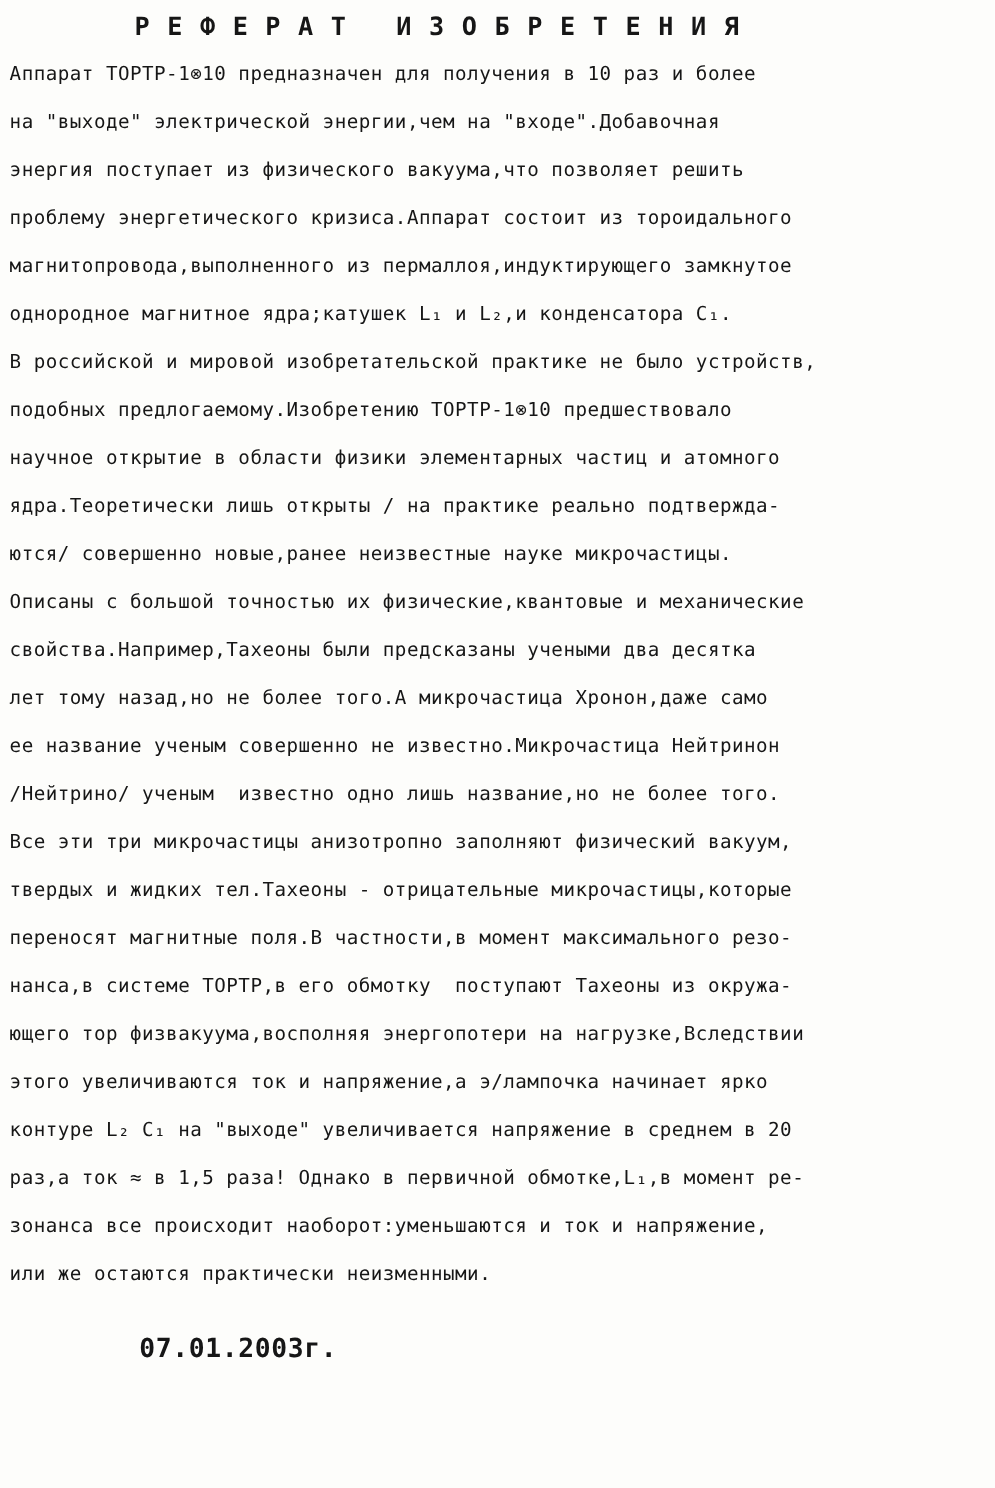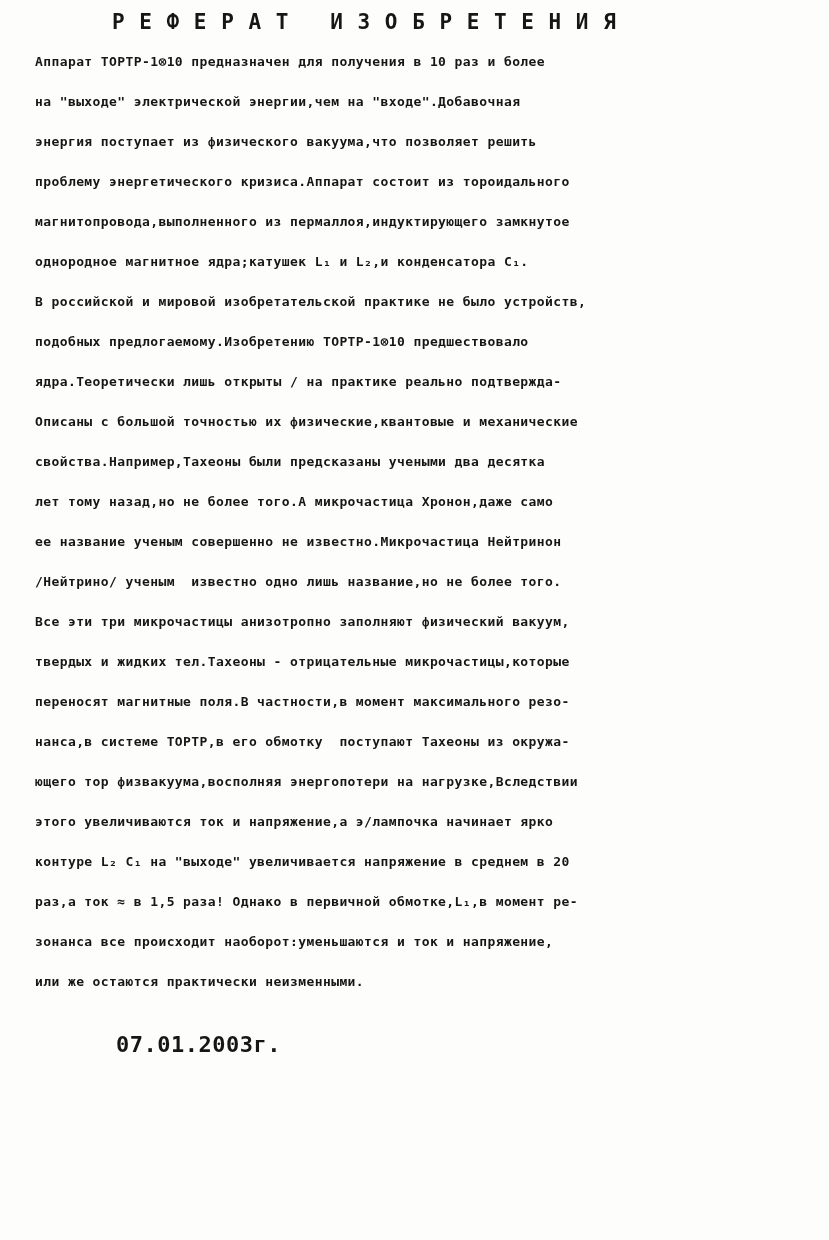--- a/index.html
+++ b/index.html
@@ -24,25 +24,24 @@
     letter-spacing: 1px;
     white-space: pre;
   }
   .body-text {
     margin-top: 8px;
     padding-left: 8px;
   }
   .line {
     height: 40px;
     line-height: 40px;
-    font-size: 13px;
-    font-weight: bold;
+    font-size: 16px;
+    font-weight: normal;
     letter-spacing: 0.4px;
     white-space: pre;
-    margin-left: 27px;
   }
   .doc-date {
     margin-top: 30px;
     padding-left: 116px;
     font-size: 22px;
     font-weight: bold;
     letter-spacing: 0.5px;
   }
 </style>
 </head>
@@ -53,21 +52,23 @@
 
   <div class="body-text">
       <div class="line">Аппарат ТОРТР-1⊗10 предназначен для получения в 10 раз и более</div>
       <div class="line">на "выходе" электрической энергии,чем на "входе".Добавочная</div>
       <div class="line">энергия поступает из физического вакуума,что позволяет решить</div>
       <div class="line">проблему энергетического кризиса.Аппарат состоит из тороидального</div>
       <div class="line">магнитопровода,выполненного из пермаллоя,индуктирующего замкнутое</div>
       <div class="line">однородное магнитное ядра;катушек L₁ и L₂,и конденсатора C₁.</div>
       <div class="line">В российской и мировой изобретательской практике не было устройств,</div>
       <div class="line">подобных предлогаемому.Изобретению ТОРТР-1⊗10 предшествовало</div>
+      <div class="line">научное открытие в области физики элементарных частиц и атомного</div>
       <div class="line">ядра.Теоретически лишь открыты / на практике реально подтвержда-</div>
+      <div class="line">ются/ совершенно новые,ранее неизвестные науке микрочастицы.</div>
       <div class="line">Описаны с большой точностью их физические,квантовые и механические</div>
       <div class="line">свойства.Например,Тахеоны были предсказаны учеными два десятка</div>
       <div class="line">лет тому назад,но не более того.А микрочастица Хронон,даже само</div>
       <div class="line">ее название ученым совершенно не известно.Микрочастица Нейтринон</div>
       <div class="line">/Нейтрино/ ученым  известно одно лишь название,но не более того.</div>
       <div class="line">Все эти три микрочастицы анизотропно заполняют физический вакуум,</div>
       <div class="line">твердых и жидких тел.Тахеоны - отрицательные микрочастицы,которые</div>
       <div class="line">переносят магнитные поля.В частности,в момент максимального резо-</div>
       <div class="line">нанса,в системе ТОРТР,в его обмотку  поступают Тахеоны из окружа-</div>
       <div class="line">ющего тор физвакуума,восполняя энергопотери на нагрузке,Вследствии</div>

